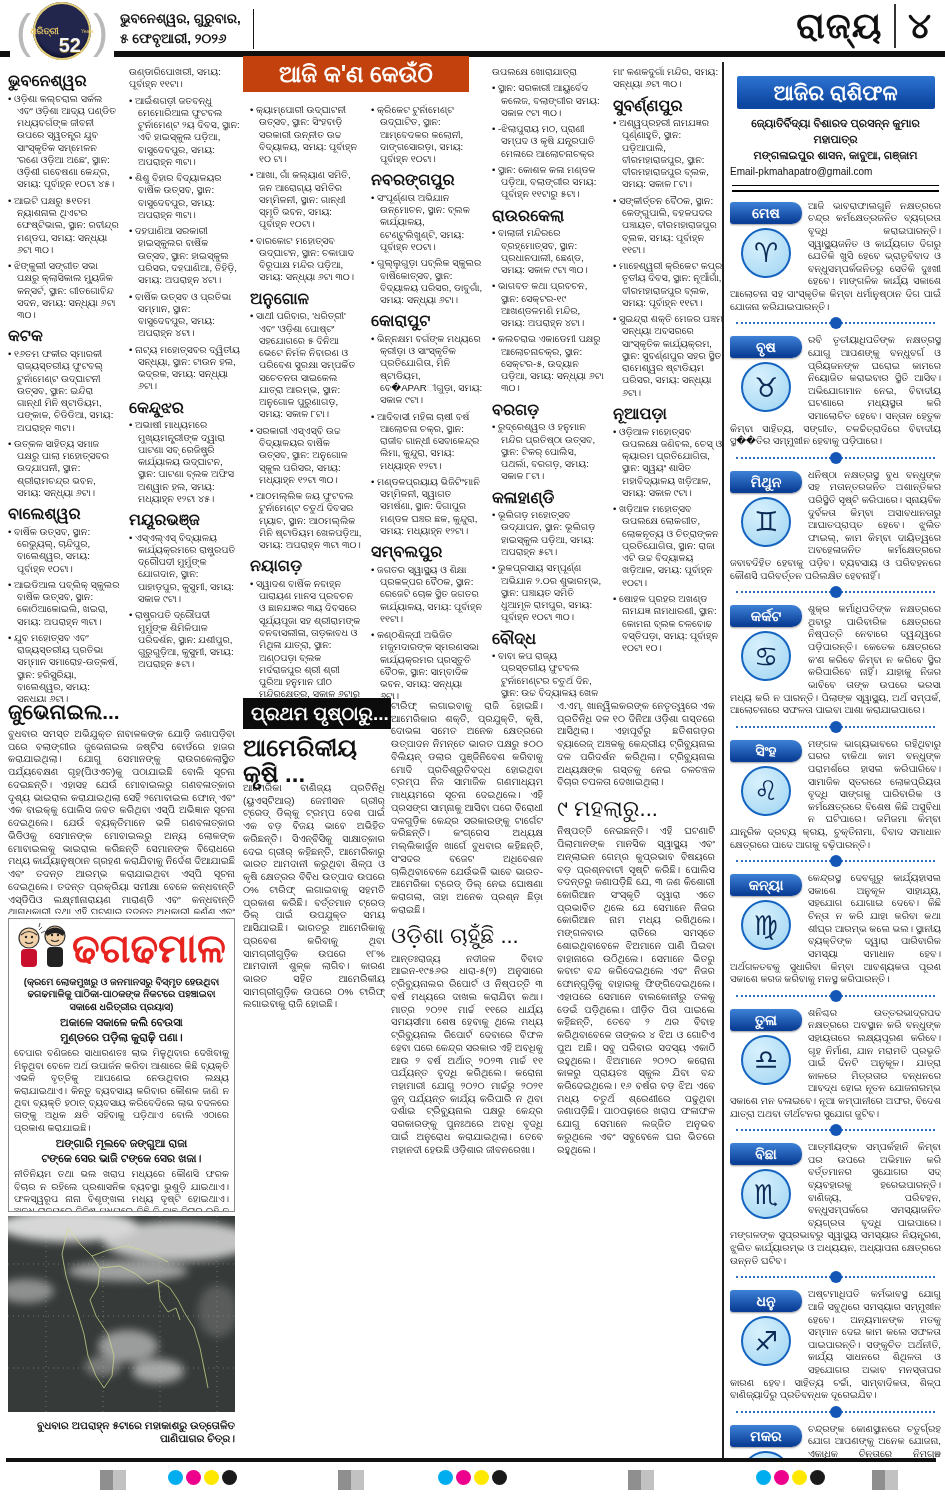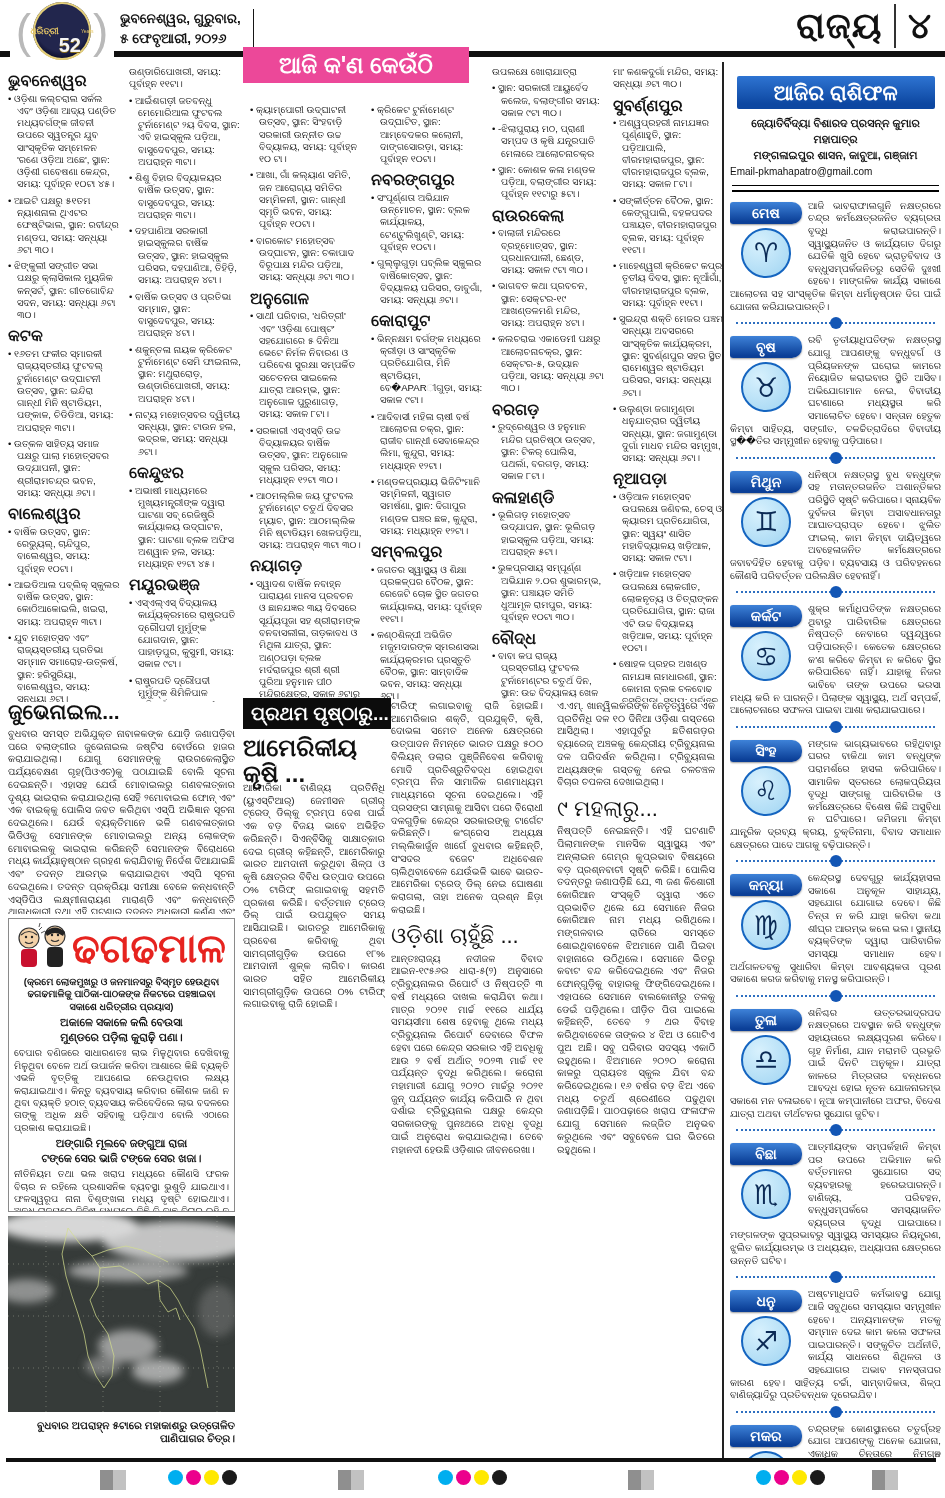--- a/index.html
+++ b/index.html
@@ -17,21 +17,21 @@
   .emblem .mast{color:#e7c766;font-size:9px;font-weight:bold;line-height:1;}
   .emblem .num{color:#f5f5f5;font-size:20px;font-weight:bold;line-height:1;text-shadow:0 1px 0 #8a6f1f;margin-top:28px;}
   .emblem .yrs{color:#e7c766;font-size:5px;line-height:1.4;}
   .dateline{position:absolute;left:120px;top:9px;height:40px;padding-right:12px;
             border-right:1.6px solid #161616;font-size:13.5px;font-weight:bold;line-height:1.45;}
   .hdr-right{position:absolute;right:14px;top:1px;display:flex;align-items:center;height:50px;}
   .hdr-section{font-size:36px;font-weight:bold;letter-spacing:1px;}
   .hdr-div{width:1.5px;height:44px;background:#333;margin:0 12px;}
   .hdr-page{font-size:36px;font-weight:bold;}
   
-  .list-title{position:absolute;left:243px;top:47px;width:226px;height:36px;background:#ec4899;
+  .list-title{position:absolute;left:243px;top:56px;width:226px;height:36px;background:#c2410c;
               color:#fff;font-size:23px;font-weight:bold;text-align:center;line-height:36px;overflow:hidden;}
   .lc{position:absolute;width:112px;top:66px;height:636px;overflow:hidden;}
   .lc1{left:8px}.lc2{left:129px}
   .lc3{left:250px;top:104px;height:598px}.lc4{left:371px;top:104px;height:598px}
   .lc5{left:492px}.lc6{left:613px}
   .lhead{font-size:16px;font-weight:bold;margin:6px 0 3px;line-height:1.1;}
   .litem{font-size:9.6px;line-height:1.28;margin-bottom:4px;padding-left:9px;text-indent:-9px;text-align:left;}
   .lcont{font-size:9.6px;line-height:1.28;margin-bottom:4px;text-align:left;}
   
   .juv{position:absolute;left:8px;top:700px;width:227px;height:214px;overflow:hidden;}
@@ -128,21 +128,20 @@
         <div class="litem">• ବାର୍ଷିକ ଉତ୍ସବ, ସ୍ଥାନ: ରେଭ୍ୟୁଲ୍, ଚାନ୍ଦିପୁର, ବାଲେଶ୍ୱର, ସମୟ: ପୂର୍ବାହ୍ନ ୧୦ଟା।</div>
         <div class="litem">• ଆଇଡିଆଲ ପବ୍ଲିକ୍ ସ୍କୁଲର ବାର୍ଷିକ ଉତ୍ସବ, ସ୍ଥାନ: କୋଠିଆକୋଇଲି, ଖଇରା, ସମୟ: ଅପରାହ୍ନ ୩ଟା।</div>
         <div class="litem">• ଯୁବ ମହୋତ୍ସବ ଏବଂ ରାଜ୍ୟସ୍ତରୀୟ ପ୍ରତିଭା ସମ୍ମାନ ସମାରୋହ-ଉତ୍କର୍ଷ, ସ୍ଥାନ: ହରିସ୍ପ୍ରିୟା, ବାଲେଶ୍ୱର, ସମୟ: ସନ୍ଧ୍ୟା ୬ଟା।</div>
       </div>
       <div class="lc lc2">
         <div class="lcont">ଉଣ୍ଡାରିପୋଖରୀ, ସମୟ: ପୂର୍ବାହ୍ନ ୧୧ଟା।</div>
         <div class="litem">• ଆଇଁଶଗଡ଼ୀ ଜତବନ୍ଧୁ ମେମୋରିଆଲ ଫୁଟବଲ ଟୁର୍ନାମେଣ୍ଟ ୨ୟ ଦିବସ, ସ୍ଥାନ: ଏବି ହାଇସ୍କୁଲ ପଡ଼ିଆ, ବାସୁଦେବପୁର, ସମୟ: ଅପରାହ୍ନ ୩ଟା।</div>
         <div class="litem">• ଶିଶୁ ବିହାର ବିଦ୍ୟାଳୟର ବାର୍ଷିକ ଉତ୍ସବ, ସ୍ଥାନ: ବାସୁଦେବପୁର, ସମୟ: ଅପରାହ୍ନ ୩ଟା।</div>
         <div class="litem">• ଦହପାଣିଆ ସରକାରୀ ହାଇସ୍କୁଲର ବାର୍ଷିକ ଉତ୍ସବ, ସ୍ଥାନ: ହାଇସ୍କୁଲ ପରିସର, ଦହପାଣିଆ, ତିହିଡ଼ି, ସମୟ: ଅପରାହ୍ନ ୪ଟା।</div>
         <div class="litem">• ବାର୍ଷିକ ଉତ୍ସବ ଓ ପ୍ରତିଭା ସମ୍ମାନ, ସ୍ଥାନ: ବାସୁଦେବପୁର, ସମୟ: ଅପରାହ୍ନ ୪ଟା।</div>
-        <div class="litem">• ଶକୁନ୍ତଳା ନାୟକ କ୍ରିକେଟ ଟୁର୍ନାମେଣ୍ଟ ସେମି ଫାଇନାଲ, ସ୍ଥାନ: ମଥୁରାରୋଡ଼, ଉଣ୍ଡାରିପୋଖରୀ, ସମୟ: ଅପରାହ୍ନ ୪ଟା।</div>
         <div class="litem">• ନାଟ୍ୟ ମହୋତ୍ସବର ଦ୍ୱିତୀୟ ସନ୍ଧ୍ୟା, ସ୍ଥାନ: ଟାଉନ ହଲ, ଭଦ୍ରକ, ସମୟ: ସନ୍ଧ୍ୟା ୬ଟା।</div>
         <div class="lhead">କେନ୍ଦୁଝର</div>
         <div class="litem">• ଅଭାଷୀ ମାଧ୍ୟମରେ ମୁଖ୍ୟମନ୍ତ୍ରୀଙ୍କ ଦ୍ୱାରା ପାଟଣା ସବ୍ ରେଜିଷ୍ଟ୍ରି କାର୍ଯ୍ୟାଳୟ ଉଦ୍‌ଘାଟନ, ସ୍ଥାନ: ପାଟଣା ବ୍ଲକ ଅଫିସ ଅଶ୍ୱାନ ହଲ, ସମୟ: ମଧ୍ୟାହ୍ନ ୧୨ଟା ୪୫।</div>
         <div class="lhead">ମୟୂରଭଞ୍ଜ</div>
         <div class="litem">• ଏସ୍‌ଏଲ୍‌ଏସ୍ ବିଦ୍ୟାଳୟ କାର୍ଯ୍ୟକ୍ରମରେ ରାଷ୍ଟ୍ରପତି ଦ୍ରୌପଦୀ ମୁର୍ମୁଙ୍କ ଯୋଗଦାନ, ସ୍ଥାନ: ପାହାଡ଼ପୁର, କୁସୁମୀ, ସମୟ: ସକାଳ ୯ଟା।</div>
         <div class="litem">• ରାଷ୍ଟ୍ରପତି ଦ୍ରୌପଦୀ ମୁର୍ମୁଙ୍କ ଶିମିଳିପାଳ ପରିଦର୍ଶନ, ସ୍ଥାନ: ଯଶୀପୁର, ଗୁରୁଗୁଡ଼ିଆ, କୁସୁମୀ, ସମୟ: ଅପରାହ୍ନ ୫ଟା।</div>
       </div>
       <div class="lc lc3">
         <div class="litem">• କ୍ୟାମ୍ପୋରୀ ଉଦ୍‌ଘାଟନୀ ଉତ୍ସବ, ସ୍ଥାନ: ସିଂହବାଡ଼ି ସରକାରୀ ଉନ୍ନୀତ ଉଚ୍ଚ ବିଦ୍ୟାଳୟ, ସମୟ: ପୂର୍ବାହ୍ନ ୧୦ ଟା।</div>
         <div class="litem">• ଆଖା, ଗାଁ କଲ୍ୟାଣ ସମିତି, ଜନ ଆରୋଗ୍ୟ ସମିତିର ସମ୍ମିଳନୀ, ସ୍ଥାନ: ଗାନ୍ଧୀ ସ୍ମୃତି ଭବନ, ସମୟ: ପୂର୍ବାହ୍ନ ୧୦ଟା।</div>
@@ -184,21 +183,20 @@
         <div class="lhead">ବୌଦ୍ଧ</div>
         <div class="litem">• ବାବା କପ ରାଜ୍ୟ ପ୍ରସ୍ତରୀୟ ଫୁଟବଲ ଟୁର୍ନାମେଣ୍ଟର ଚତୁର୍ଥ ଦିନ, ସ୍ଥାନ: ଉଚ୍ଚ ବିଦ୍ୟାଳୟ ଖେଳ ପଡ଼ିଆ, ସମୟ: ଅପରାହ୍ନ ୩ଟା।</div>
       </div>
       <div class="lc lc6">
         <div class="lcont">ମା' କଣକଦୁର୍ଗା ମନ୍ଦିର, ସମୟ: ସନ୍ଧ୍ୟା ୬ଟା ୩୦।</div>
         <div class="lhead">ସୁବର୍ଣ୍ଣପୁର</div>
         <div class="litem">• ଅଶ୍ୱପ୍ରହରୀ ନାମଯଜ୍ଞର ପୂର୍ଣ୍ଣାହୁତି, ସ୍ଥାନ: ପଡ଼ିଆପାଲି, ବୀରମହାରାଜପୁର, ସ୍ଥାନ: ବୀରମହାରାଜପୁର ବ୍ଲକ, ସମୟ: ସକାଳ ୮ଟା।</div>
         <div class="litem">• ସଙ୍କୀର୍ତ୍ତନ ବୈଠକ, ସ୍ଥାନ: କେଙ୍ଗୁପାଲି, ବହଳପଦର ପଞ୍ଚାୟତ, ବୀରମହାରାଜପୁର ବ୍ଲକ, ସମୟ: ପୂର୍ବାହ୍ନ ୧୧ଟା।</div>
         <div class="litem">• ମାହେଶ୍ୱରୀ କ୍ରିକେଟ କପ୍‌ର ତୃତୀୟ ଦିବସ, ସ୍ଥାନ: ନୂଆଁଗାଁ, ବୀରମହାରାଜପୁର ବ୍ଲକ, ସମୟ: ପୂର୍ବାହ୍ନ ୧୧ଟା।</div>
         <div class="litem">• ସୁଇନ୍ଦ୍ରା ଶକ୍ତି ମେଜର ପଞ୍ଚମ ସନ୍ଧ୍ୟା ଅବସରରେ ସାଂସ୍କୃତିକ କାର୍ଯ୍ୟକ୍ରମ, ସ୍ଥାନ: ସୁବର୍ଣ୍ଣପୁର ସହର ସ୍ଥିତ ରାମେଶ୍ୱର ଷ୍ଟାଡିୟମ ପରିସର, ସମୟ: ସନ୍ଧ୍ୟା ୬ଟା।</div>
-        <div class="litem">• ଉଲୁଣ୍ଡା ଜଗାମୁଣ୍ଡା ଧନୁଯାତ୍ରାର ଦ୍ୱିତୀୟ ସନ୍ଧ୍ୟା, ସ୍ଥାନ: ଜଗାମୁଣ୍ଡା ଦୁର୍ଗା ମାଧବ ମନ୍ଦିର ସମ୍ମୁଖ, ସମୟ: ସନ୍ଧ୍ୟା ୬ଟା।</div>
         <div class="lhead">ନୂଆପଡ଼ା</div>
         <div class="litem">• ଓଡ଼ିଆଳ ମହୋତ୍ସବ ଉପଲକ୍ଷେ ଜଣିବଲ, ଚେସ୍ ଓ କ୍ୟାରମ ପ୍ରତିଯୋଗିତା, ସ୍ଥାନ: ସ୍ୱୟଂ ଶାସିତ ମହାବିଦ୍ୟାଳୟ ଖଡ଼ିଆଳ, ସମୟ: ସକାଳ ୯ଟା।</div>
         <div class="litem">• ଖଡ଼ିଆଳ ମହୋତ୍ସବ ଉପଲକ୍ଷେ ଲୋକଗୀତ, ଲୋକନୃତ୍ୟ ଓ ଚିତ୍ରାଙ୍କନ ପ୍ରତିଯୋଗିତା, ସ୍ଥାନ: ରାଜା ଏଟି ଉଚ୍ଚ ବିଦ୍ୟାଳୟ ଖଡ଼ିଆଳ, ସମୟ: ପୂର୍ବାହ୍ନ ୧୦ଟା।</div>
         <div class="litem">• ଷୋହଳ ପ୍ରହର ଅଖଣ୍ଡ ନାମଯଜ୍ଞ ନାମଧାରଣୀ, ସ୍ଥାନ: କୋମନା ବ୍ଲକ ଚଳବୋଢ ବସ୍ତିପଡ଼ା, ସମୟ: ପୂର୍ବାହ୍ନ ୧୦ଟା ୧୦।</div>
       </div>
     </div>
 
   <div class="juv">
     <div class="juv-head">ଜୁଭେନାଇଲ...</div>
     <div class="body-txt">ବୁଧବାର ସମସ୍ତ ଅଭିଯୁକ୍ତ ନାବାଳକଙ୍କ ଯୋଡ଼ି ଜଣାପଡ଼ିବା ପରେ ବଲାଙ୍ଗୀର ଜୁଭେନାଇଲ ଜଷ୍ଟିସ ବୋର୍ଡରେ ହାଜର କରାଯାଇଥିଲା। ଯୋଗୁ ସେମାନଙ୍କୁ ରାଉରକେଲାସ୍ଥିତ ପର୍ଯ୍ୟବେକ୍ଷଣ ଗୃହ(ପିଓଏଚ)କୁ ପଠାଯାଇଛି ବୋଲି ସୂଚନା ଦେଇଛନ୍ତି। ଏହାସହ ଯେଉଁ ମୋବାଇଲରୁ ଗଣବଳାତ୍କାର ଦୃଶ୍ୟ ଭାଇରାଲ କରାଯାଇଥିଲା ସେହି ୨ମୋବାଇଲ ଫୋନ୍ ଏବଂ ଏକ ବାଇକ୍‌କୁ ପୋଲିସ ଜବତ କରିଥିବା ଏସ୍‌ପି ଅଭିଜ୍ଞାନ ସୂଚନା ଦେଇଥିଲେ। ଯେଉଁ ବ୍ୟକ୍ତିମାନେ ଭଳି ଗଣବଳାତ୍କାର ଭିଡିଓକୁ ସେମାନଙ୍କ ମୋବାଇଲରୁ ଅନ୍ୟ ଲୋକଙ୍କ ମୋବାଇଲକୁ ଭାଇରାଲ କରିଛନ୍ତି ସେମାନଙ୍କ ବିରୋଧରେ ମଧ୍ୟ କାର୍ଯ୍ୟାନୁଷ୍ଠାନ ଗ୍ରହଣ କରାଯିବାକୁ ନିର୍ଦେଶ ଦିଆଯାଇଛି ଏବଂ ତଦନ୍ତ ଆରମ୍ଭ କରାଯାଇଥିବା ଏସ୍‌ପି ସୂଚନା ଦେଇଥିଲେ। ତଦନ୍ତ ପ୍ରକ୍ରିୟା ସମୀକ୍ଷା ବେଳେ କନ୍ଧବାନ୍ତି ଏସ୍‌ଡିପିଓ ଲକ୍ଷ୍ମୀନାରାୟଣ ମାରାଣ୍ଡି ଏବଂ କନ୍ଧବାନ୍ତି ଥାନାଧିକାରୀ ତଥା ଏହି ଘଟଣାର ତଦନ୍ତ ଅଧିକାରୀ କର୍ଣ୍ଣ ଏବଂ ଅନ୍ୟ ପୋଲିସ ଅଧିକାରୀ ଓ କର୍ମଚାରୀ ଉପସ୍ଥିତ ଥିଲେ। ପୀଡ଼ିତାଙ୍କୁ ମଙ୍ଗଳବାର ଡାକ୍ତରୀ ପରୀକ୍ଷା କରାଯାଇଛି। ଏହାପରେ ସିଟ୍‌ରୁସି ହେପାଜତରେ ପୀଡ଼ିତା ଓ ତାଙ୍କ ମାତାପିତା ରହିଥିବା ଜଣାପଡ଼ିଛି।</div>

